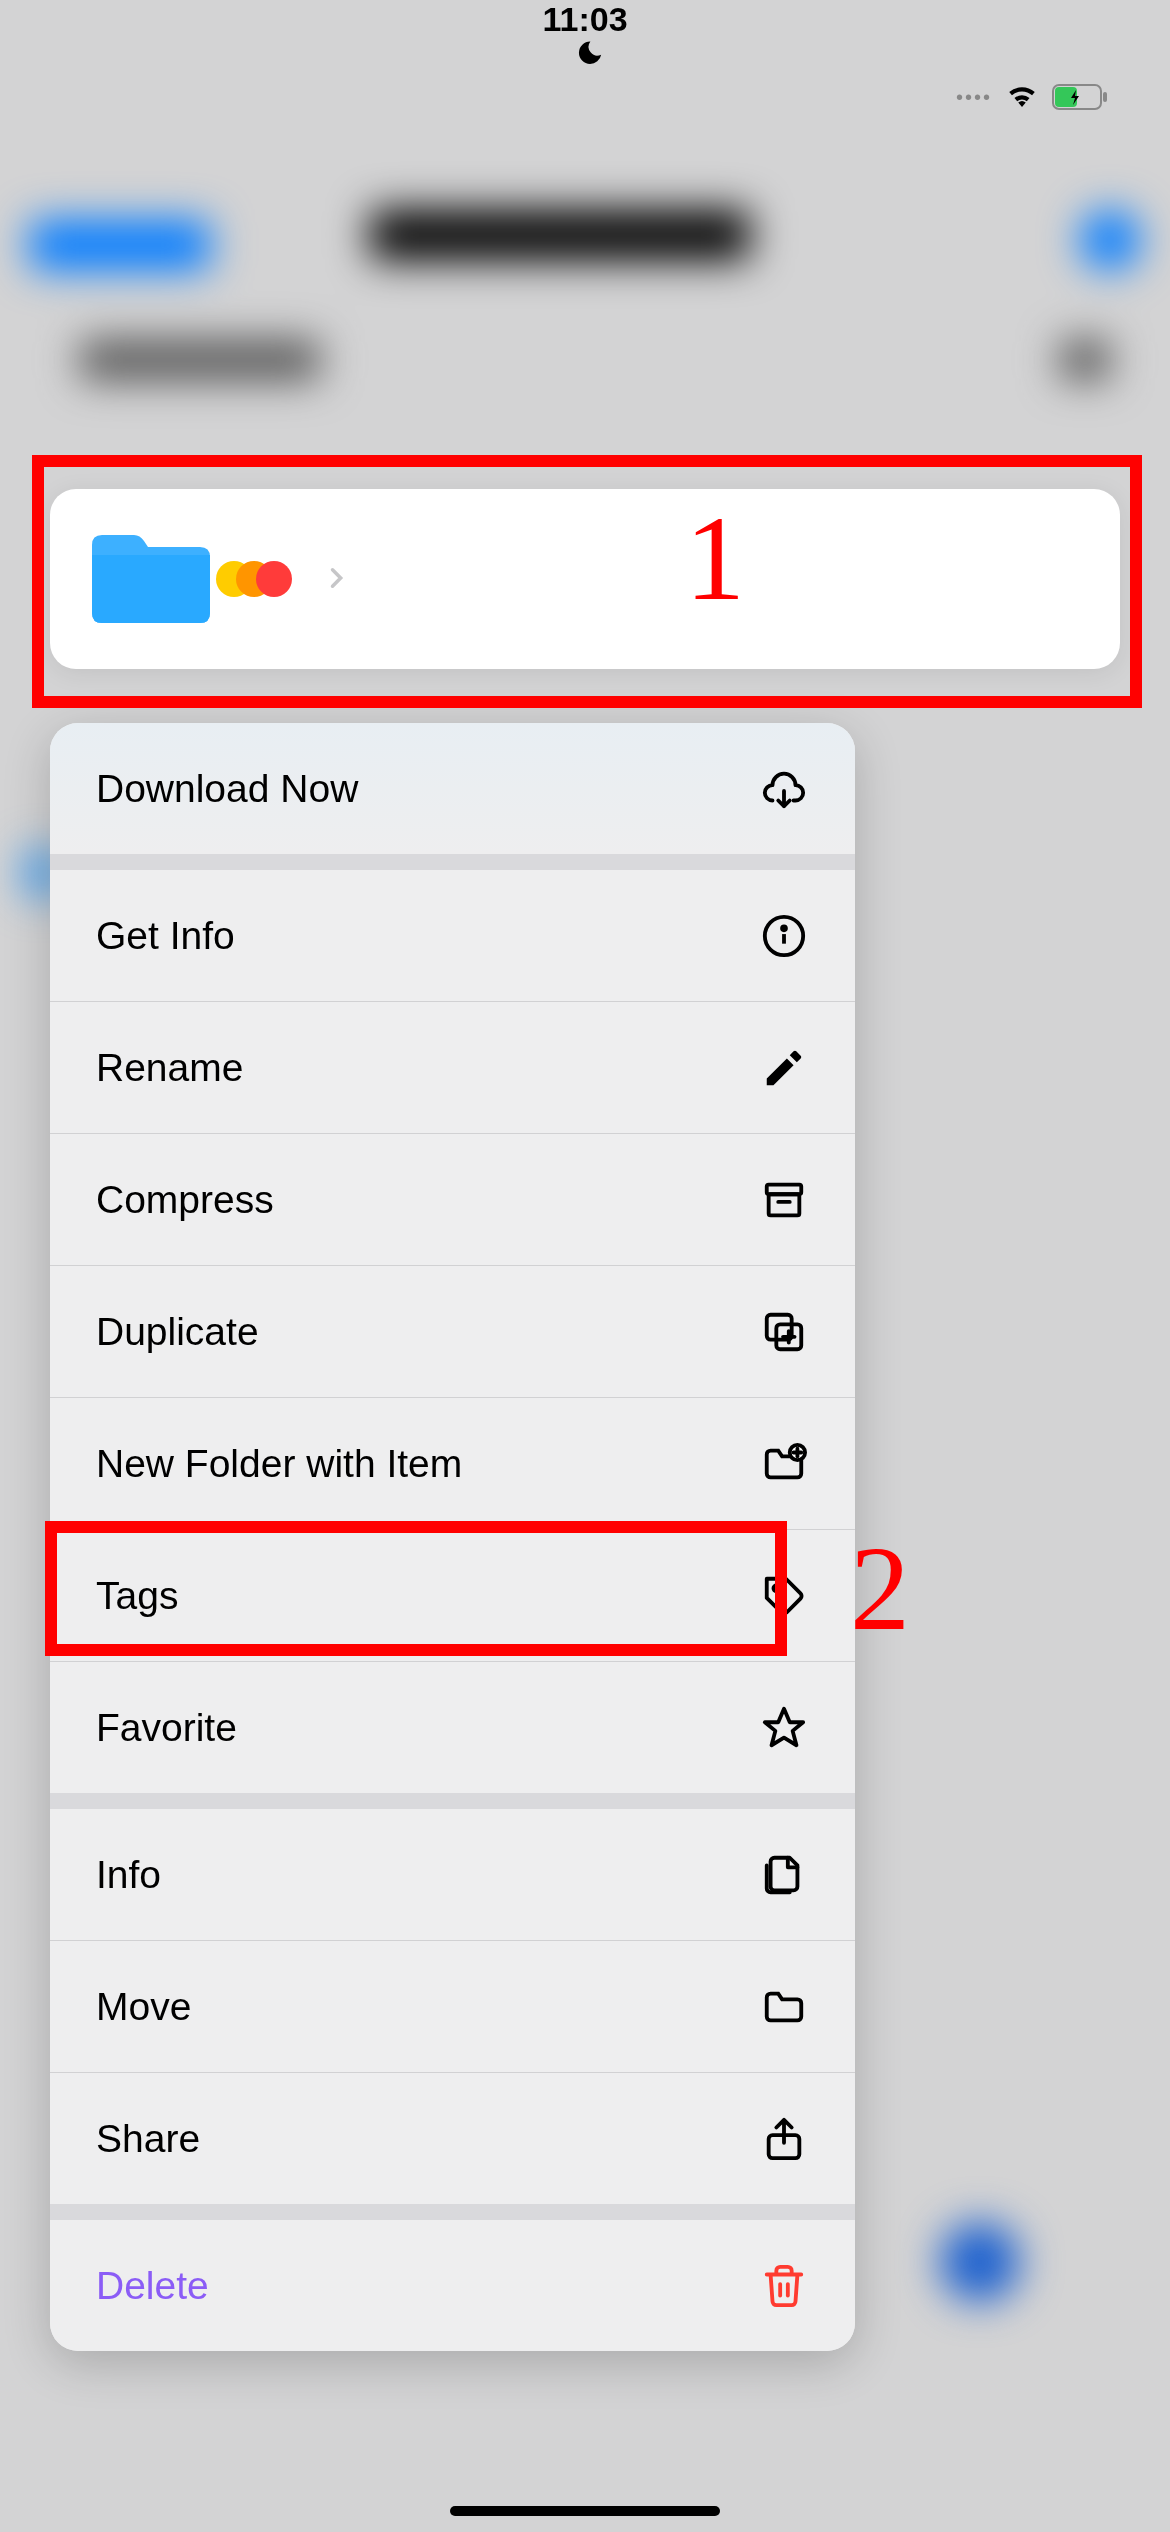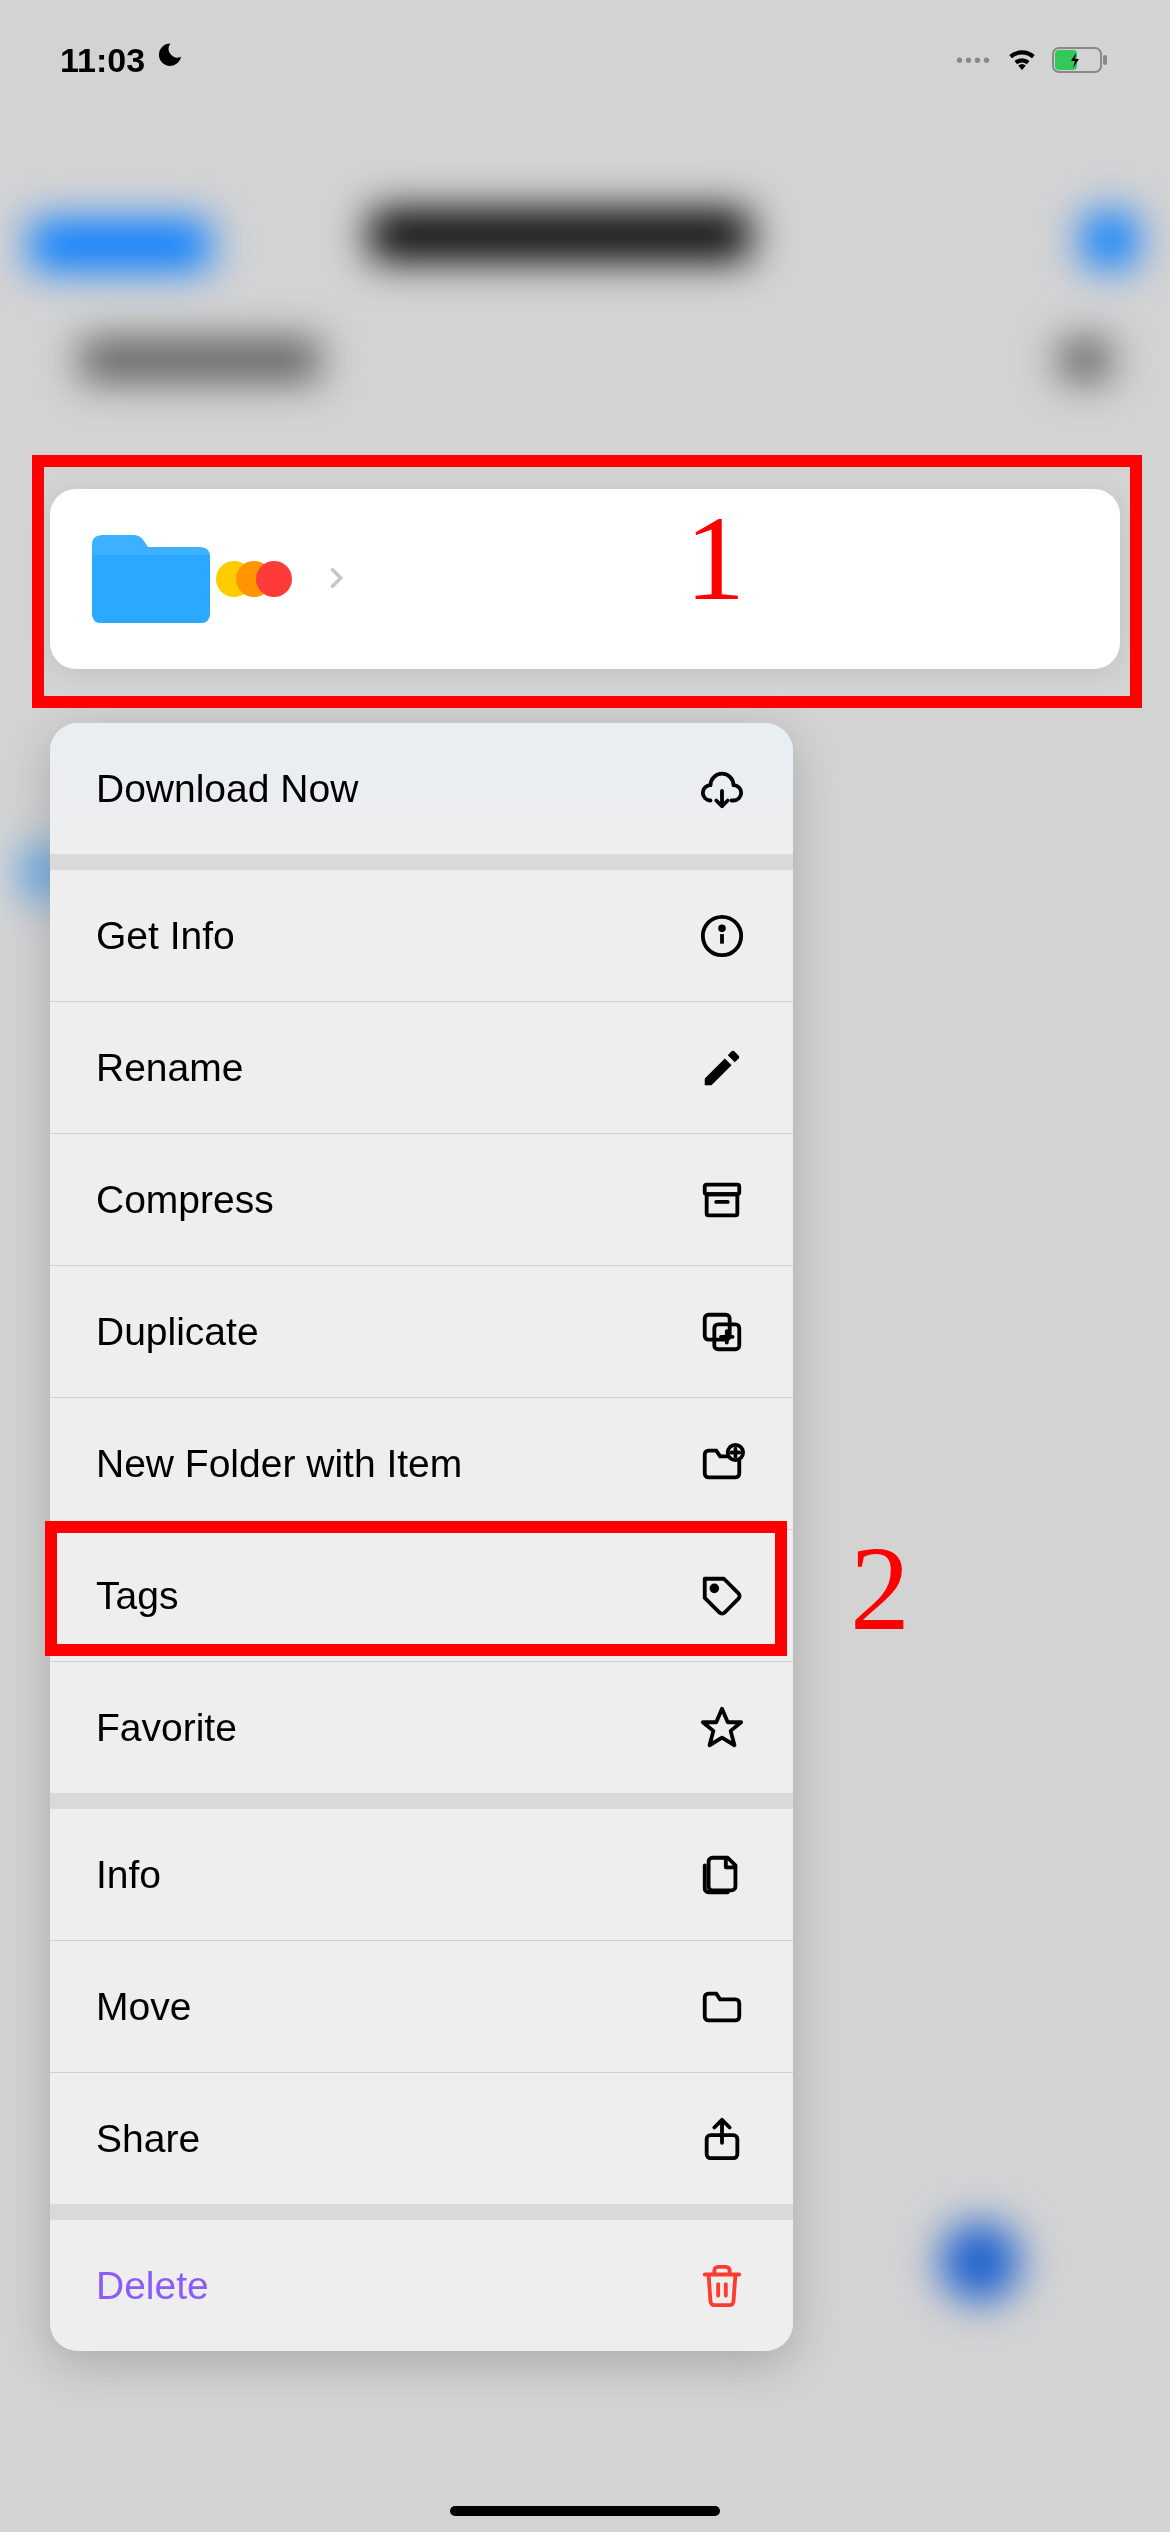--- a/index.html
+++ b/index.html
@@ -21,20 +21,21 @@
     .status-bar {
       position: absolute;
       top: 0;
       left: 0;
       right: 0;
       height: 120px;
       display: flex;
       align-items: center;
       padding: 0 60px;
       z-index: 100;
+      flex-direction: column;
     }
     .status-time {
       font-size: 34px;
       font-weight: 700;
       color: #000;
     }
     .moon-icon {
       margin-left: 10px;
       font-size: 32px;
       color: #000;
@@ -239,21 +240,21 @@
       color: #ff0000;
       z-index: 70;
       font-family: Georgia, serif;
     }
     
     
     .context-menu {
       position: absolute;
       top: 723px;
       left: 50px;
-      width: 743px;
+      width: 805px;
       background: #eeeeef;
       border-radius: 28px;
       overflow: hidden;
       z-index: 55;
       box-shadow: 0 12px 48px rgba(0,0,0,0.2);
     }
     .menu-item {
       display: flex;
       align-items: center;
       justify-content: space-between;

